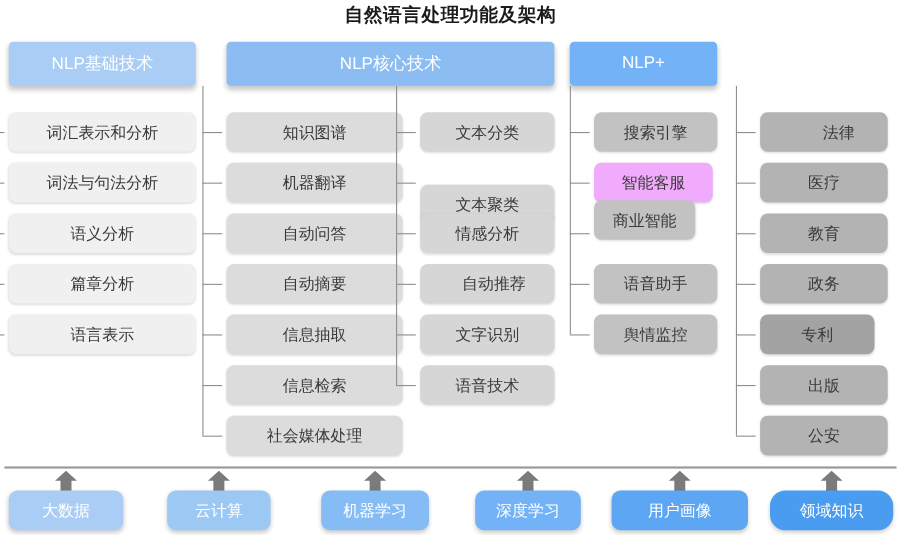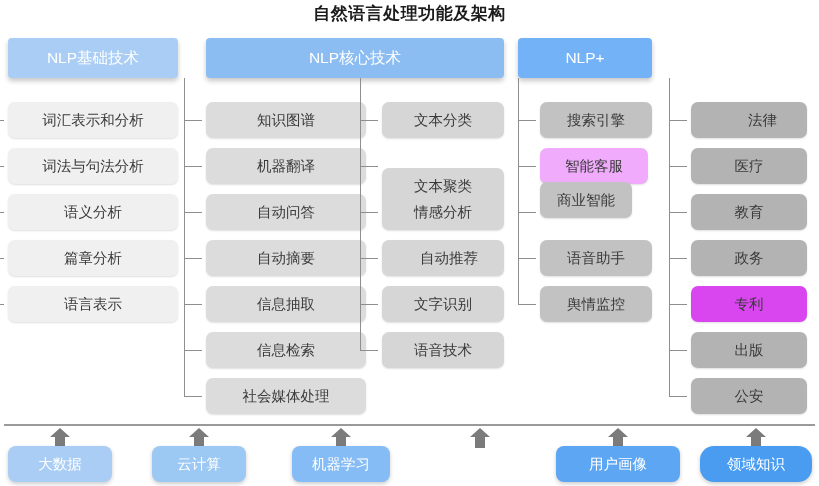--- a/index.html
+++ b/index.html
@@ -102,21 +102,21 @@
     <div class="vline" style="left: 669px; top: 78px; height: 318px; background: rgb(142, 142, 142);"></div>
     <div class="hline" style="left: 669px; top: 120px; width: 18px; background: rgb(142, 142, 142);"></div>
     <div class="box leaf" style="left: 691px; top: 102px; width: 116px; background: rgb(179, 179, 179); padding-left: 27px;">法律</div>
     <div class="hline" style="left: 669px; top: 166px; width: 18px; background: rgb(142, 142, 142);"></div>
     <div class="box leaf" style="left: 691px; top: 148px; width: 116px; background: rgb(179, 179, 179);">医疗</div>
     <div class="hline" style="left: 669px; top: 212px; width: 18px; background: rgb(142, 142, 142);"></div>
     <div class="box leaf" style="left: 691px; top: 194px; width: 116px; background: rgb(179, 179, 179);">教育</div>
     <div class="hline" style="left: 669px; top: 258px; width: 18px; background: rgb(142, 142, 142);"></div>
     <div class="box leaf" style="left: 691px; top: 240px; width: 116px; background: rgb(179, 179, 179);">政务</div>
     <div class="hline" style="left: 669px; top: 304px; width: 18px; background: rgb(142, 142, 142);"></div>
-    <div class="box leaf" style="left: 691px; top: 286px; width: 116px; background: #d946ef;">专利</div>
+    <div class="box leaf" style="left: 691px; top: 286px; width: 104px; background: #a3a3a3;">专利</div>
     <div class="hline" style="left: 669px; top: 350px; width: 18px; background: rgb(142, 142, 142);"></div>
     <div class="box leaf" style="left: 691px; top: 332px; width: 116px; background: rgb(179, 179, 179);">出版</div>
     <div class="hline" style="left: 669px; top: 396px; width: 18px; background: rgb(142, 142, 142);"></div>
     <div class="box leaf" style="left: 691px; top: 378px; width: 116px; background: rgb(179, 179, 179);">公安</div>
     <div class="arrow" style="left: 48px; top: 428px;">
       <svg width="24" height="20" viewBox="0 0 24 20">
         <path d="M12 0 L22 9 L17 9 L17 20 L7 20 L7 9 L2 9 Z" fill="#7b7b7b"></path>
       </svg>
     </div>
     <div class="box foot" style="left: 8px; top: 446px; width: 104px; background: rgb(169, 205, 244);">大数据</div>
@@ -130,20 +130,21 @@
       <svg width="24" height="20" viewBox="0 0 24 20">
         <path d="M12 0 L22 9 L17 9 L17 20 L7 20 L7 9 L2 9 Z" fill="#7b7b7b"></path>
       </svg>
     </div>
     <div class="box foot" style="left: 292px; top: 446px; width: 98px; background: rgb(133, 188, 245);">机器学习</div>
     <div class="arrow" style="left: 468px; top: 428px;">
       <svg width="24" height="20" viewBox="0 0 24 20">
         <path d="M12 0 L22 9 L17 9 L17 20 L7 20 L7 9 L2 9 Z" fill="#7b7b7b"></path>
       </svg>
     </div>
+    <div class="box foot" style="left: 432px; top: 446px; width: 96px; background: rgb(116, 178, 247);">深度学习</div>
     <div class="arrow" style="left: 606px; top: 428px;">
       <svg width="24" height="20" viewBox="0 0 24 20">
         <path d="M12 0 L22 9 L17 9 L17 20 L7 20 L7 9 L2 9 Z" fill="#7b7b7b"></path>
       </svg>
     </div>
     <div class="box foot" style="left: 556px; top: 446px; width: 124px; background: rgb(93, 166, 243);">用户画像</div>
     <div class="arrow" style="left: 744px; top: 428px;">
       <svg width="24" height="20" viewBox="0 0 24 20">
         <path d="M12 0 L22 9 L17 9 L17 20 L7 20 L7 9 L2 9 Z" fill="#7b7b7b"></path>
       </svg>

